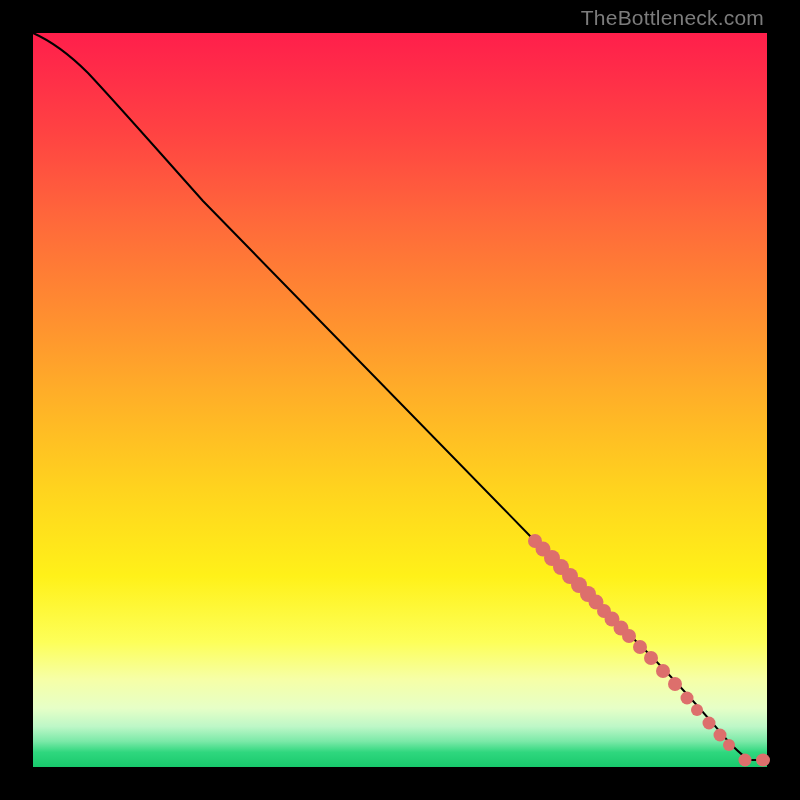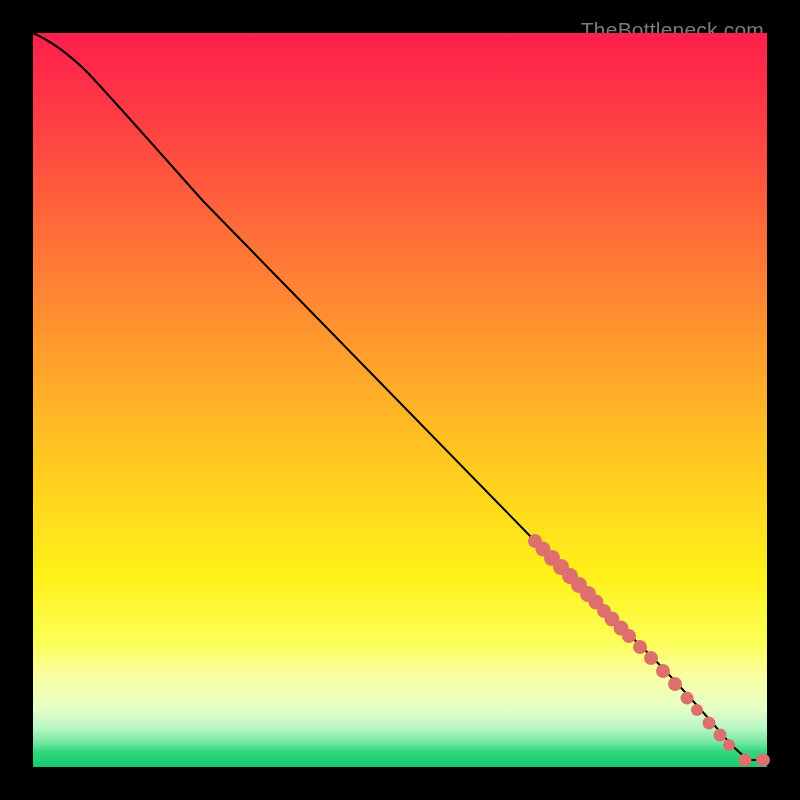--- a/index.html
+++ b/index.html
@@ -38,21 +38,21 @@
       #f6ffa6 88%,
       #e6ffc7 92%,
       #bdf7c7 94.5%,
       #7be9a8 96.5%,
       #2fd77e 98%,
       #18c96c 100%
     );
   }
   .watermark {
     position: absolute;
-    top: 18px;
+    top: 6px;
     right: 36px;
     color: #7c7c7c;
     font-size: 21px;
     letter-spacing: 0.2px;
     font-weight: 400;
   }
   svg.curve {
     position: absolute;
     left: 0;
     top: 0;

